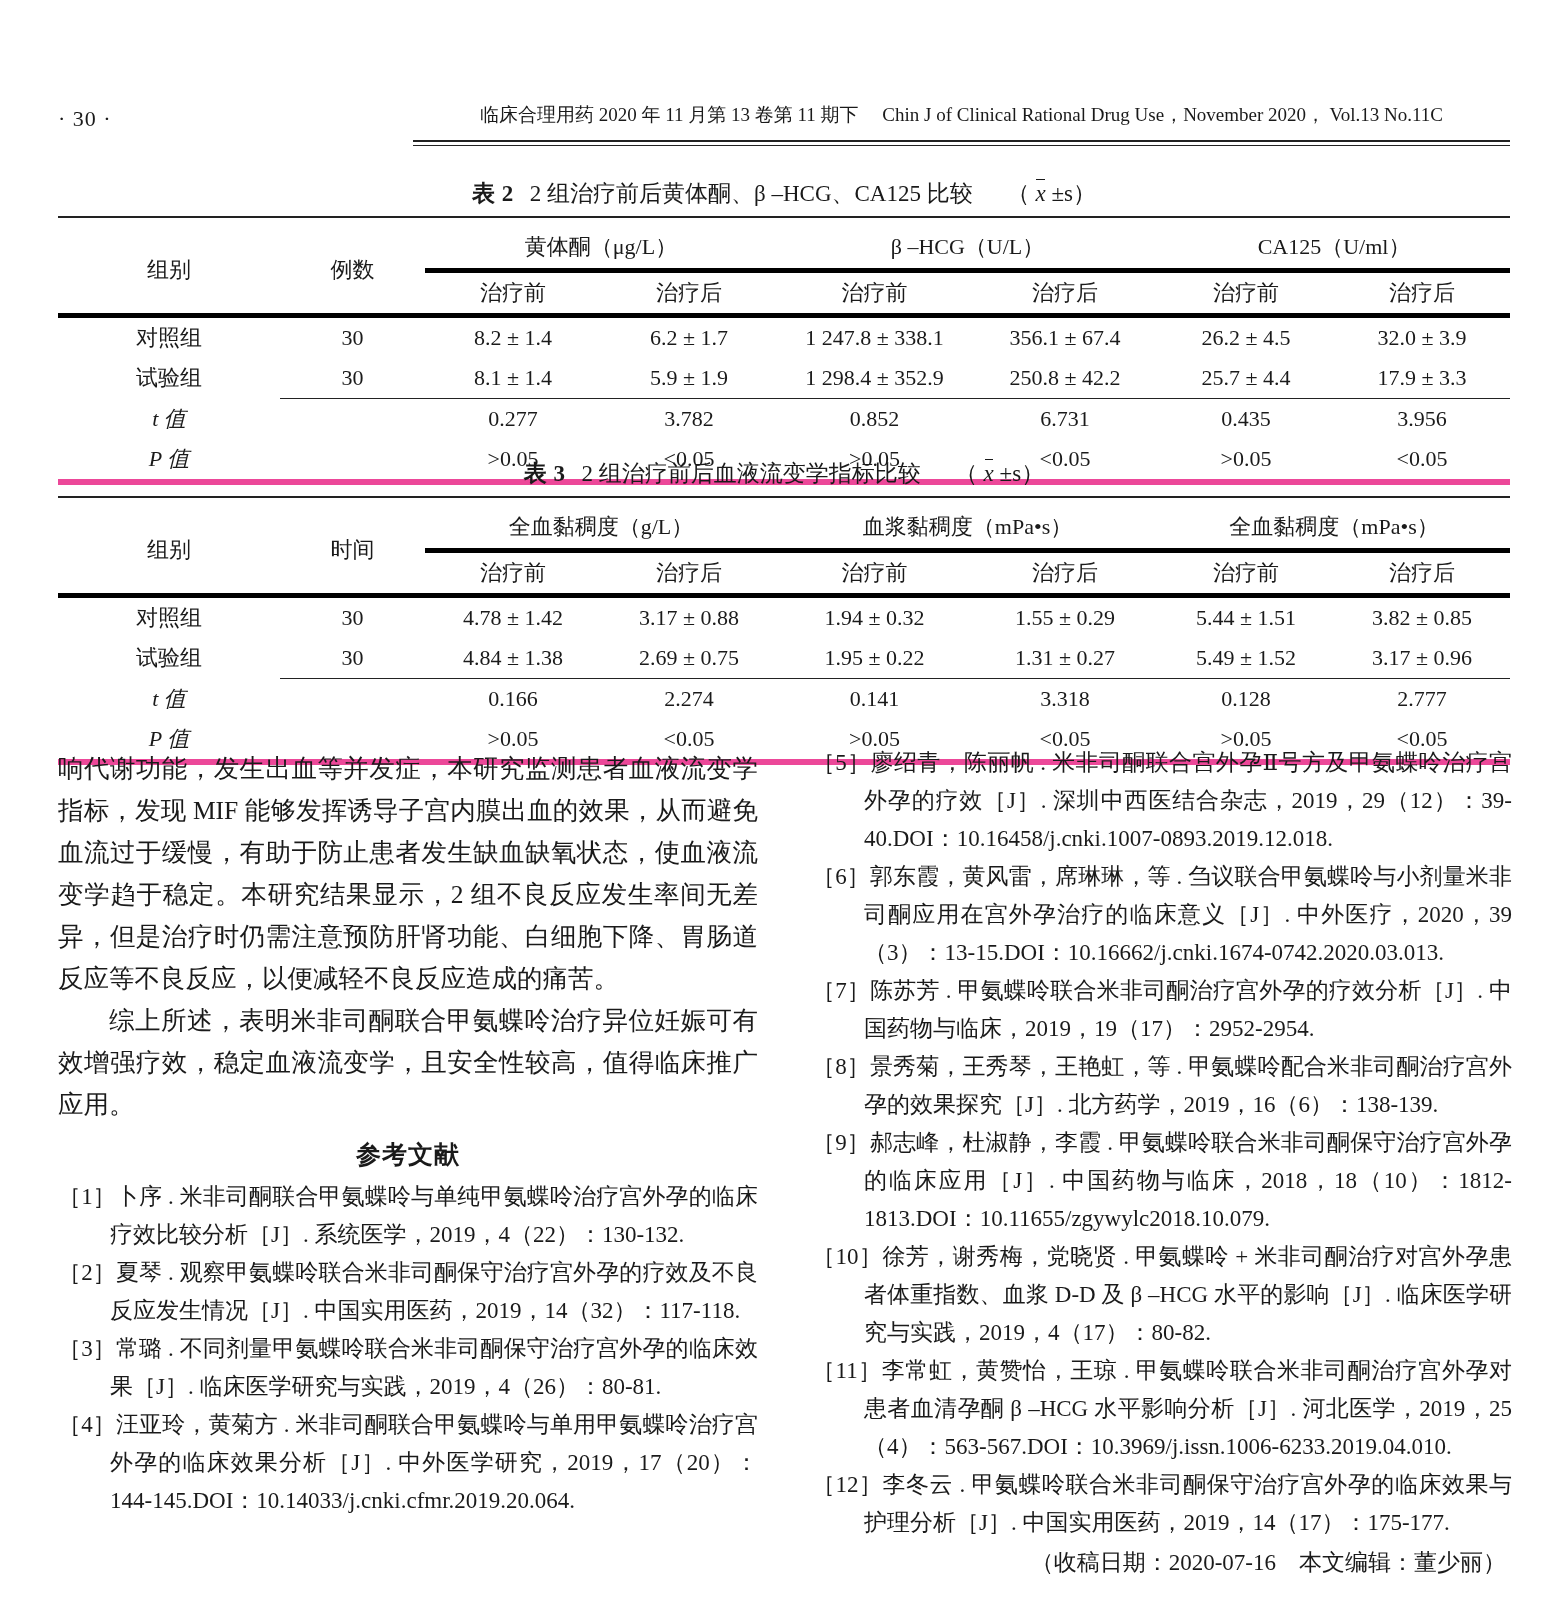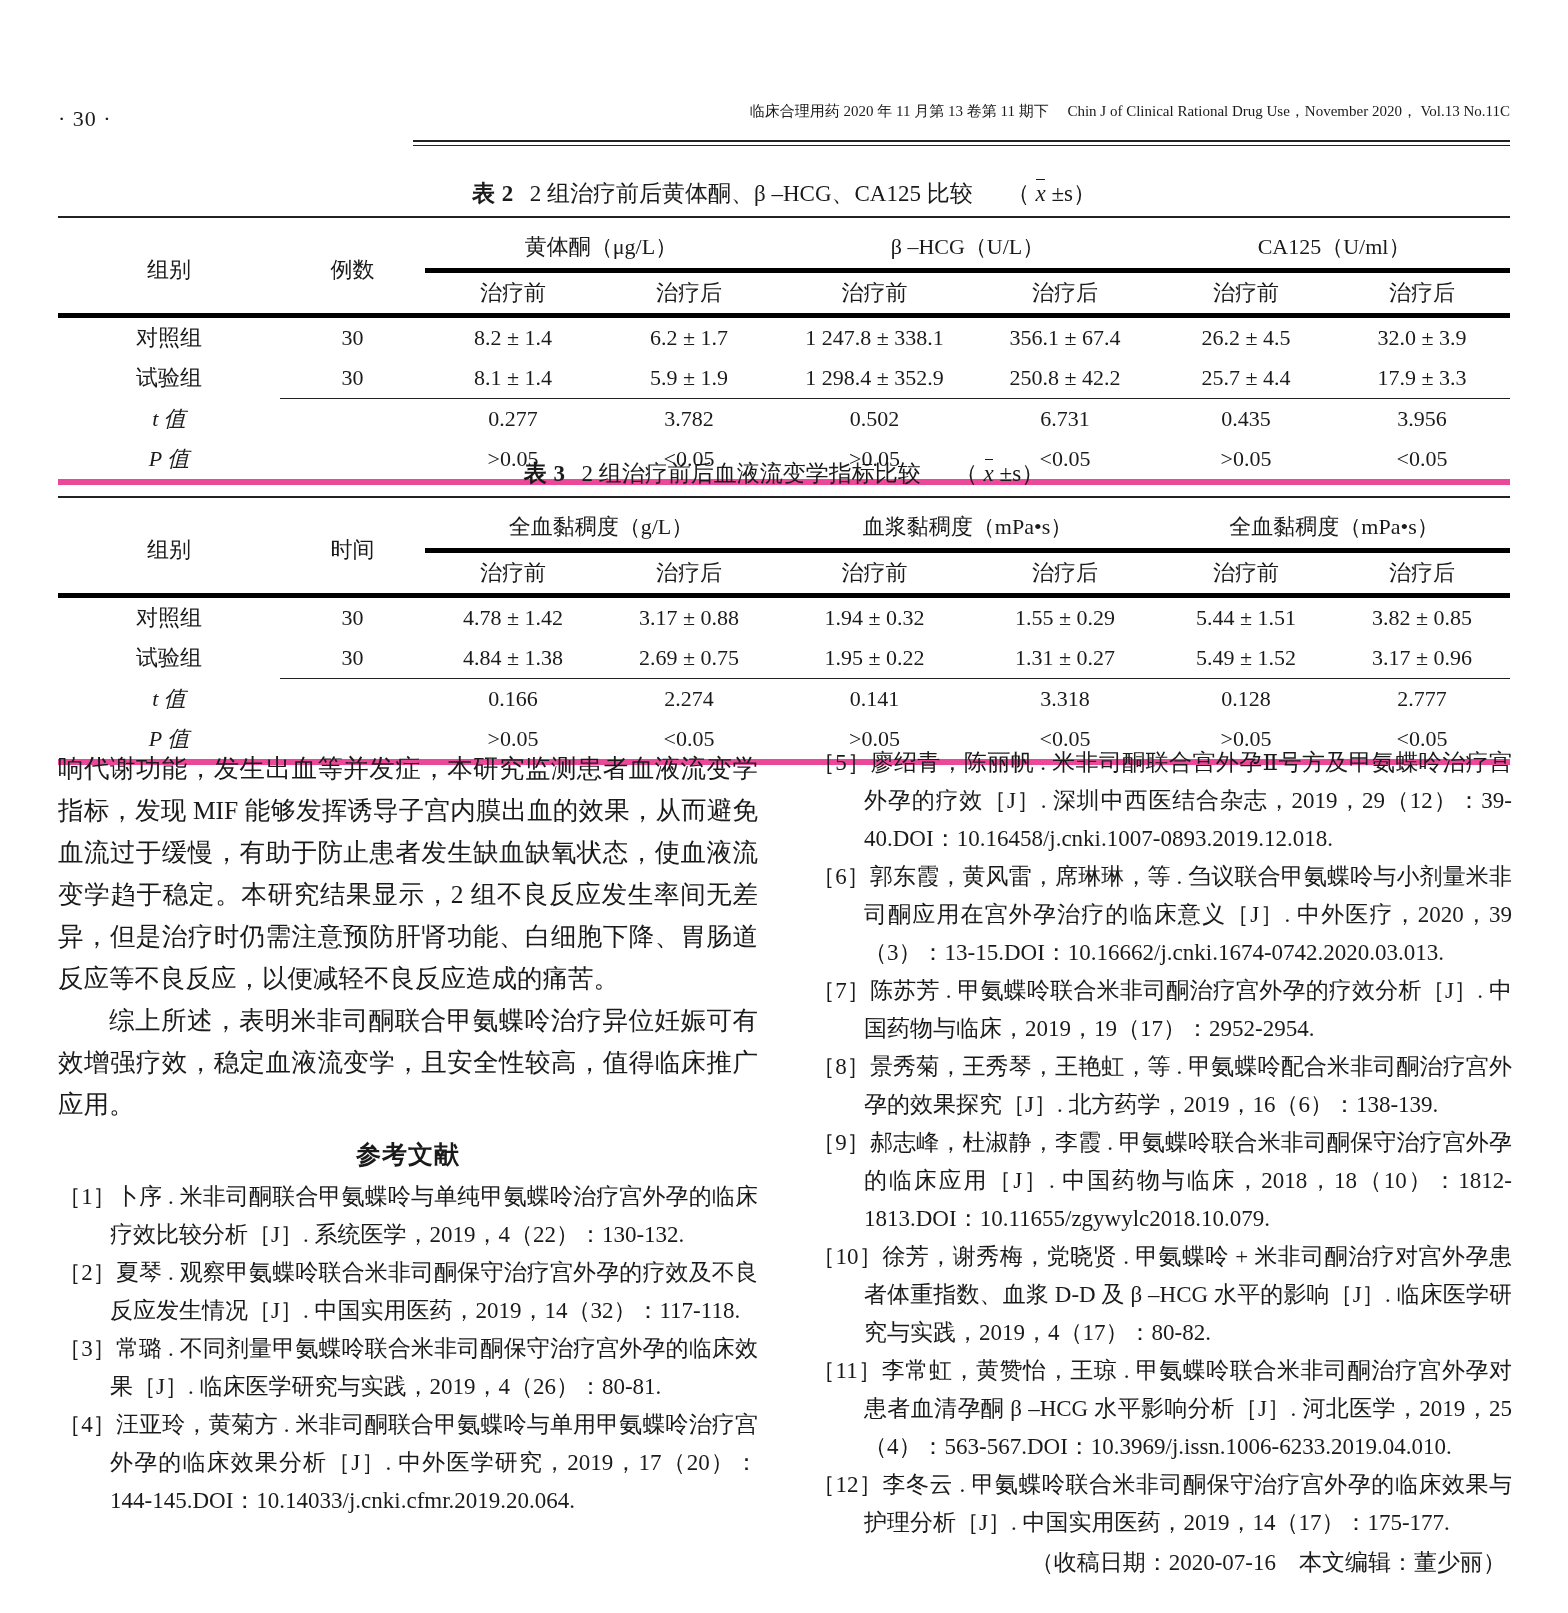--- a/index.html
+++ b/index.html
@@ -38,23 +38,23 @@
     left: 0;
     top: 8px;
     font-size: 22px;
     letter-spacing: 1px;
   }
   .runhead-text {
     position: absolute;
     left: 355px;
     top: 4px;
     width: 1097px;
-    font-size: 15px;
+    font-size: 19px;
     white-space: nowrap;
-    text-align: right;
+    text-align: center;
   }
   .runhead-rule-wrap {
     position: absolute;
     left: 355px;
     top: 42px;
     width: 1097px;
   }
   .rule-double {
     border-top: 2px solid #222;
     border-bottom: 1px solid #222;
@@ -223,21 +223,21 @@
           <td class="mid-rule">1 298.4 ± 352.9</td>
           <td class="mid-rule">250.8 ± 42.2</td>
           <td class="mid-rule">25.7 ± 4.4</td>
           <td class="mid-rule">17.9 ± 3.3</td>
         </tr>
         <tr class="body-row">
           <td class="rowlabel ital">t 值</td>
           <td></td>
           <td>0.277</td>
           <td>3.782</td>
-          <td>0.502</td>
+          <td>0.852</td>
           <td>6.731</td>
           <td>0.435</td>
           <td>3.956</td>
         </tr>
         <tr class="body-row">
           <td class="rowlabel ital bot-rule">P 值</td>
           <td class="bot-rule"></td>
           <td class="bot-rule">&gt;0.05</td>
           <td class="bot-rule">&lt;0.05</td>
           <td class="bot-rule">&gt;0.05</td>

